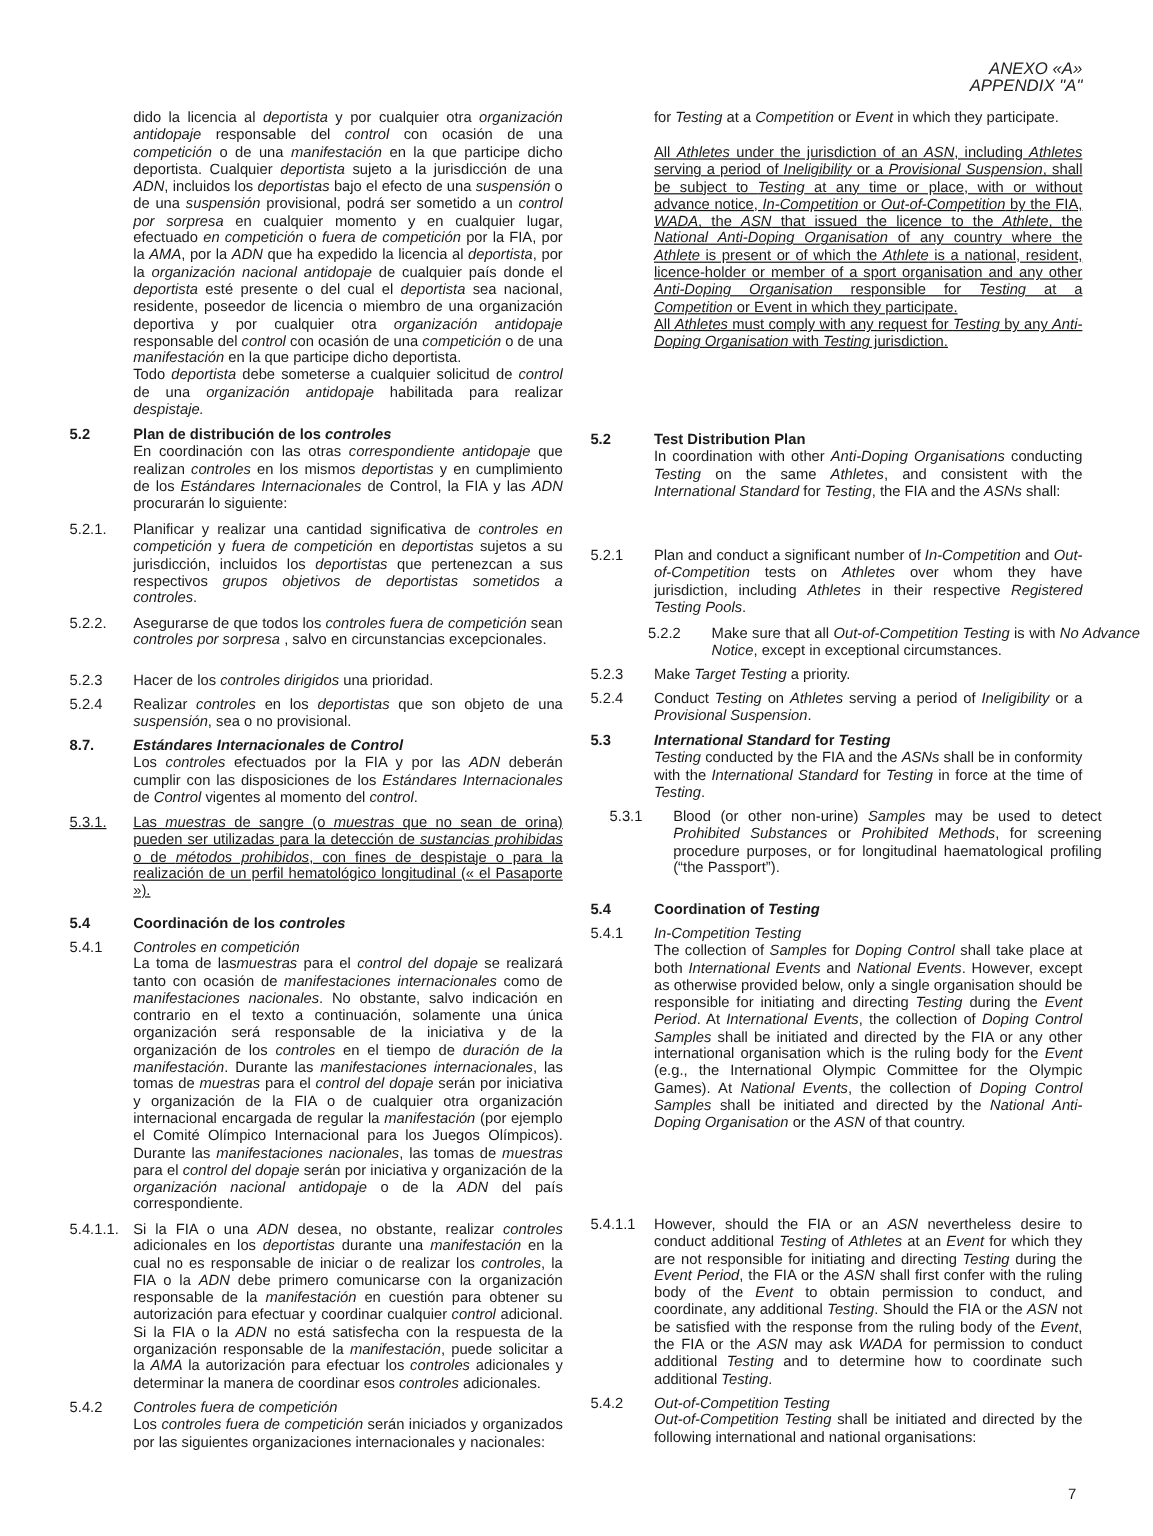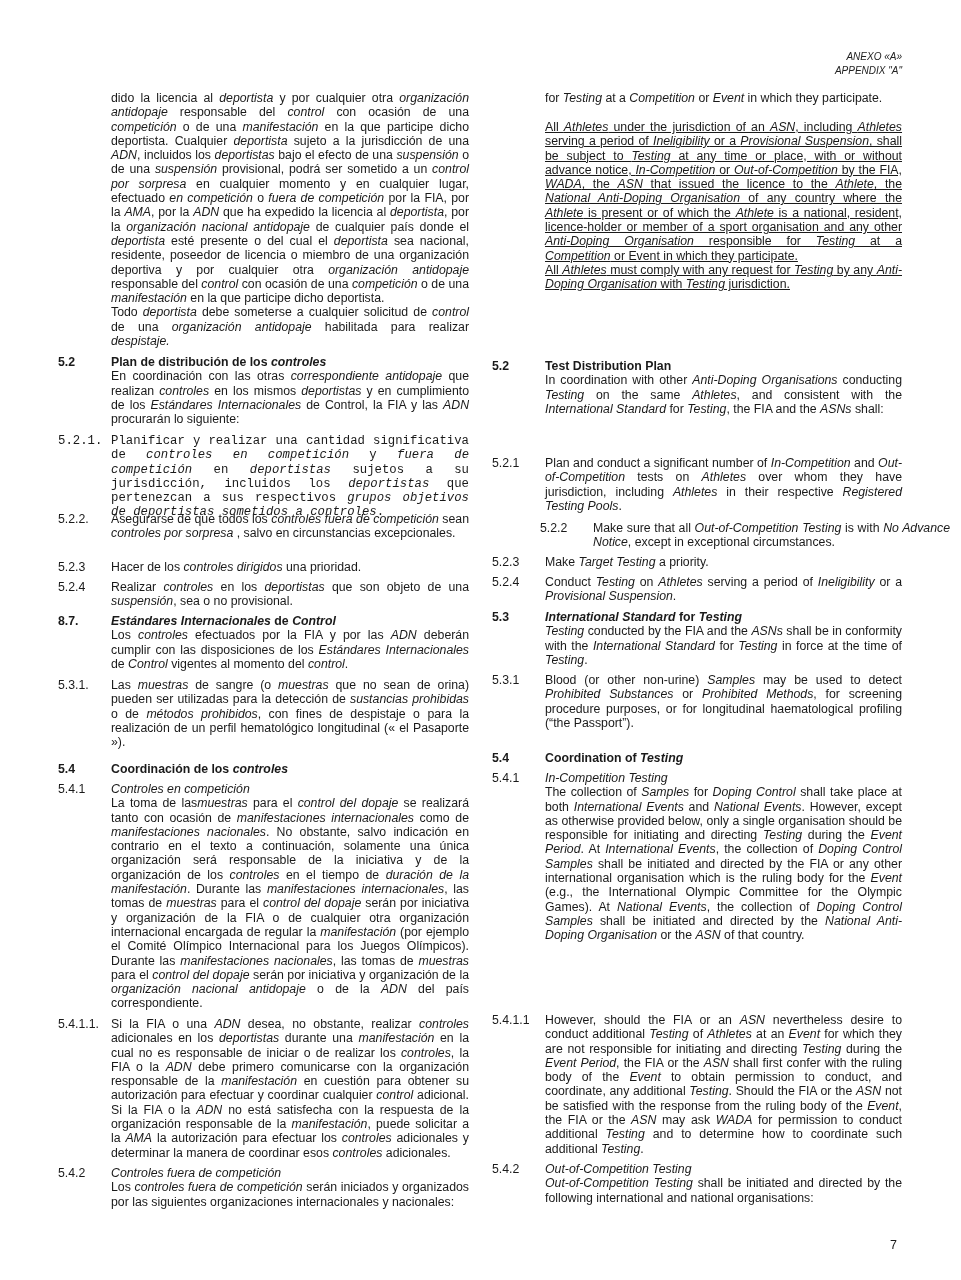--- a/index.html
+++ b/index.html
@@ -3,21 +3,21 @@
 <meta charset="utf-8">
 <style>
   html, body { margin: 0; padding: 0; background: #ffffff; }
   body {
     width: 961px; height: 1280px; position: relative; overflow: hidden;
     font-family: "Liberation Sans", sans-serif; color: #1a1a1a;
     font-size: 12.3px; line-height: 14.3px;
   }
   .header {
     position: absolute; right: 59px; top: 50px; text-align: right;
-    font-style: italic; font-size: 10px; line-height: 14px; color: #222;
+    font-style: italic; font-size: 14px; line-height: 14px; color: #222;
   }
   .col { position: absolute; top: 0; }
   .col-left { left: 58px; width: 411px; }
   .col-right { left: 492px; width: 410px; }
   .blk { position: absolute; left: 0; width: 100%; }
   .row { display: flex; }
   .num { width: 53px; flex: 0 0 53px; }
   .txt { flex: 1; text-align: justify; }
   .bold { font-weight: bold; }
   .ital { font-style: italic; }
@@ -41,21 +41,21 @@
   </div>
 
   <div class="blk" style="top:355px;">
     <div class="row">
         <span class="num bold">5.2</span>
         <span class="txt bold">Plan de distribución de los <span class="ital">controles</span></span>
       </div>
     <p class="indent">En coordinación con las otras <span class="ital">correspondiente antidopaje</span> que realizan <span class="ital">controles</span> en los mismos <span class="ital">deportistas</span> y en cumplimiento de los <span class="ital">Estándares Internacionales</span> de Control, la FIA y las <span class="ital">ADN</span> procurarán lo siguiente:</p>
   </div>
 
-  <div class="blk" style="top:434px;font-family:Liberation Mono, monospace;">
+  <div class="blk" style="top:434px;">
     <div class="row">
         <span class="num">5.2.1.</span>
         <span class="txt">Planificar y realizar una cantidad significativa de <span class="ital">controles en competición</span> y <span class="ital">fuera de competición</span> en <span class="ital">deportistas</span> sujetos a su jurisdicción, incluidos los <span class="ital">deportistas</span> que pertenezcan a sus respectivos <span class="ital">grupos objetivos de deportistas sometidos a controles</span>.</span>
       </div>
   </div>
 
   <div class="blk" style="top:512px;">
     <div class="row">
         <span class="num">5.2.2.</span>
         <span class="txt">Asegurarse de que todos los <span class="ital">controles fuera de competición</span> sean <span class="ital">controles por sorpresa</span> , salvo en circunstancias excepcionales.</span>
@@ -77,21 +77,21 @@
   </div>
 
   <div class="blk" style="top:614px;">
     <div class="row">
         <span class="num bold">8.7.</span>
         <span class="txt bold"><span class="ital">Estándares Internacionales</span> de <span class="ital">Control</span></span>
       </div>
     <p class="indent">Los <span class="ital">controles</span> efectuados por la FIA y por las <span class="ital">ADN</span> deberán cumplir con las disposiciones de los <span class="ital">Estándares Internacionales</span> de <span class="ital">Control</span> vigentes al momento del <span class="ital">control</span>.</p>
   </div>
 
-  <div class="blk" style="top:678px;">
+  <div class="blk" style="top:678px;text-decoration:underline;">
     <div class="row">
         <span class="num">5.3.1.</span>
         <span class="txt">Las <span class="ital">muestras</span> de sangre (o <span class="ital">muestras</span> que no sean de orina) pueden ser utilizadas para la detección de <span class="ital">sustancias prohibidas</span> o de <span class="ital">métodos prohibidos</span>, con fines de despistaje o para la realización de un perfil hematológico longitudinal (« el Pasaporte »).</span>
       </div>
   </div>
 
   <div class="blk" style="top:762px;">
     <div class="row">
         <span class="num bold">5.4</span>
         <span class="txt bold">Coordinación de los <span class="ital">controles</span></span>
@@ -165,21 +165,21 @@
   </div>
 
   <div class="blk" style="top:610px;">
     <div class="row">
         <span class="num bold">5.3</span>
         <span class="txt bold"><span class="ital">International Standard</span> for <span class="ital">Testing</span></span>
       </div>
     <p class="indent"><span class="ital">Testing</span> conducted by the FIA and the <span class="ital">ASNs</span> shall be in conformity with the <span class="ital">International Standard</span> for <span class="ital">Testing</span> in force at the time of <span class="ital">Testing</span>.</p>
   </div>
 
-  <div class="blk" style="top:673px;">
+  <div class="blk" style="top:673px;margin-left:16px;">
     <div class="row">
         <span class="num">5.3.1</span>
         <span class="txt">Blood (or other non-urine) <span class="ital">Samples</span> may be used to detect <span class="ital">Prohibited Substances</span> or <span class="ital">Prohibited Methods</span>, for screening procedure purposes, or for longitudinal haematological profiling (“the Passport”).</span>
       </div>
   </div>
 
   <div class="blk" style="top:751px;">
     <div class="row">
         <span class="num bold">5.4</span>
         <span class="txt bold">Coordination of <span class="ital">Testing</span></span>

